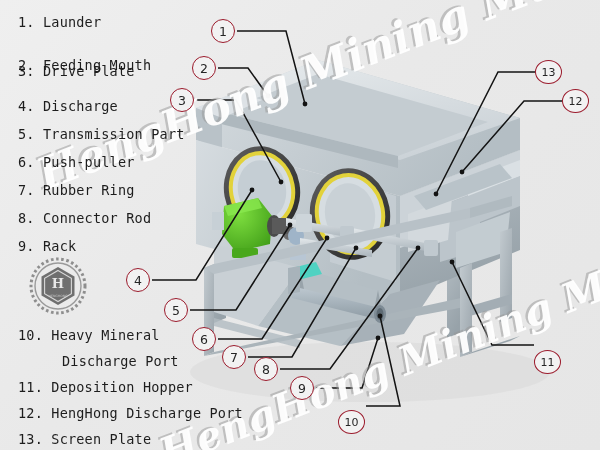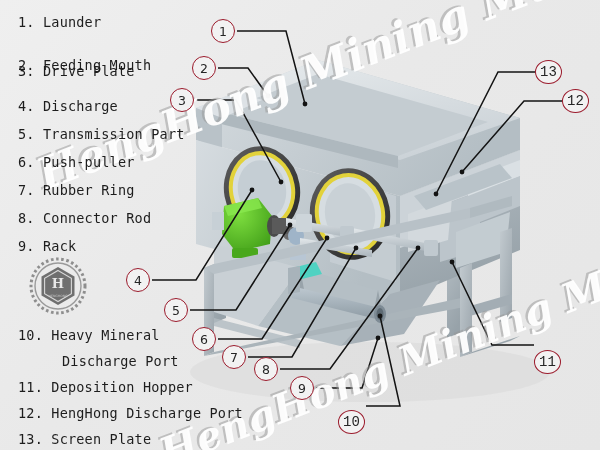--- a/index.html
+++ b/index.html
@@ -37,21 +37,21 @@
   
   .machine{position:absolute;left:0;top:0;width:600px;height:450px;}
 
   
   .callout{position:absolute;width:24px;height:24px;border-radius:50%;
            border:1.7px solid #9b1b2c;background:#f2f2f2;
            display:flex;align-items:center;justify-content:center;
            font-family:"DejaVu Sans","Liberation Sans",sans-serif;
            font-size:12.5px;color:#262626;font-weight:400;
            box-sizing:border-box;}
-  .callout.wide{width:27px;height:24px;border-radius:50%;font-size:14px;font-family:Liberation Mono, monospace;}
+  .callout.wide{width:27px;height:24px;border-radius:50%;font-size:11px;}
   .leaders{position:absolute;left:0;top:0;width:600px;height:450px;
            pointer-events:none;}
 </style>
 </head>
 <body>
 
 <div id="stage">
 
   <div class="bg"></div>
 

